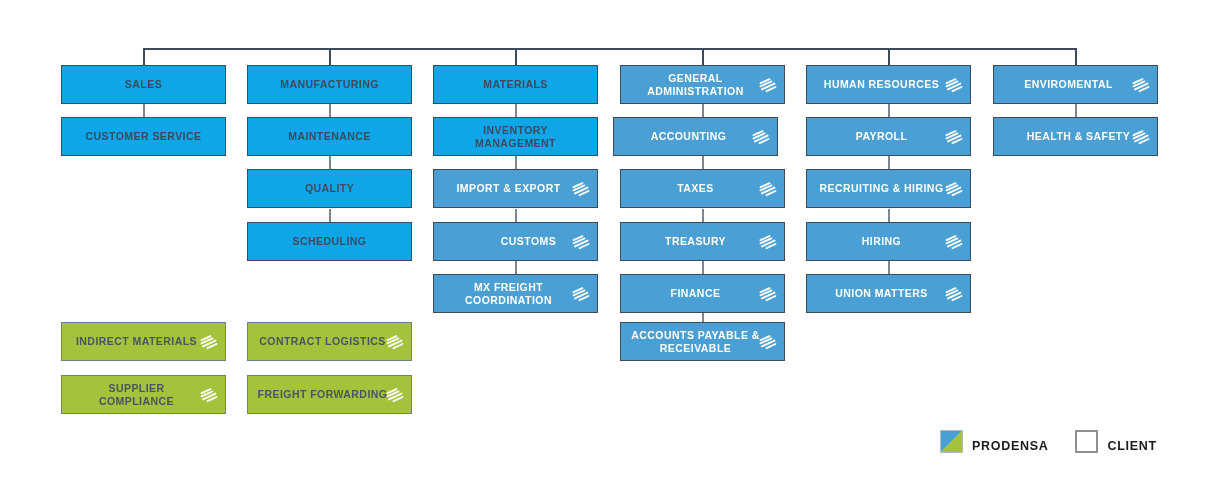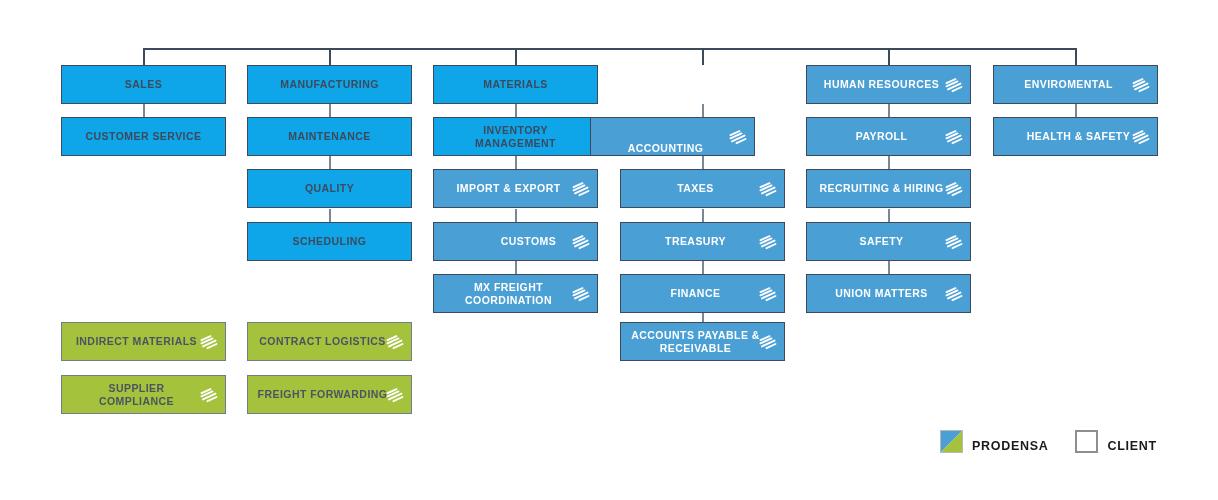--- a/index.html
+++ b/index.html
@@ -213,21 +213,34 @@
           <g stroke="#ffffff" stroke-width="1.9" stroke-linecap="round">
         <line x1="2.5" y1="6.2" x2="11.5" y2="2.2"></line>
             <line x1="2.5" y1="9.3" x2="13.5" y2="4.4"></line>
         <line x1="4.0" y1="12.4" x2="16.5" y2="6.6"></line>
             <line x1="8.5" y1="14.2" x2="17.5" y2="10.0"></line>
       </g>
         </svg>
     </span>
   </div>
 
-  <div class="node prodensa" style="left:590px; top:117px;align-items:flex-end;">
+  <div class="node prodensa" style="left:620px; top:65px;">
+    <span class="node-label">GENERAL ADMINISTRATION</span>
+    <span class="slash-icon">
+      <svg viewBox="0 0 20 16">
+          <g stroke="#ffffff" stroke-width="1.9" stroke-linecap="round">
+        <line x1="2.5" y1="6.2" x2="11.5" y2="2.2"></line>
+            <line x1="2.5" y1="9.3" x2="13.5" y2="4.4"></line>
+        <line x1="4.0" y1="12.4" x2="16.5" y2="6.6"></line>
+            <line x1="8.5" y1="14.2" x2="17.5" y2="10.0"></line>
+      </g>
+        </svg>
+    </span>
+  </div>
+  <div class="node prodensa" style="left:613px; top:117px;">
     <span class="node-label">ACCOUNTING</span>
     <span class="slash-icon">
       <svg viewBox="0 0 20 16">
           <g stroke="#ffffff" stroke-width="1.9" stroke-linecap="round">
         <line x1="2.5" y1="6.2" x2="11.5" y2="2.2"></line>
             <line x1="2.5" y1="9.3" x2="13.5" y2="4.4"></line>
         <line x1="4.0" y1="12.4" x2="16.5" y2="6.6"></line>
             <line x1="8.5" y1="14.2" x2="17.5" y2="10.0"></line>
       </g>
         </svg>
@@ -319,21 +332,21 @@
           <g stroke="#ffffff" stroke-width="1.9" stroke-linecap="round">
         <line x1="2.5" y1="6.2" x2="11.5" y2="2.2"></line>
             <line x1="2.5" y1="9.3" x2="13.5" y2="4.4"></line>
         <line x1="4.0" y1="12.4" x2="16.5" y2="6.6"></line>
             <line x1="8.5" y1="14.2" x2="17.5" y2="10.0"></line>
       </g>
         </svg>
     </span>
   </div>
   <div class="node prodensa" style="left:806px; top:222px;">
-    <span class="node-label">SAFETY</span>
+    <span class="node-label">HIRING</span>
     <span class="slash-icon">
       <svg viewBox="0 0 20 16">
           <g stroke="#ffffff" stroke-width="1.9" stroke-linecap="round">
         <line x1="2.5" y1="6.2" x2="11.5" y2="2.2"></line>
             <line x1="2.5" y1="9.3" x2="13.5" y2="4.4"></line>
         <line x1="4.0" y1="12.4" x2="16.5" y2="6.6"></line>
             <line x1="8.5" y1="14.2" x2="17.5" y2="10.0"></line>
       </g>
         </svg>
     </span>

